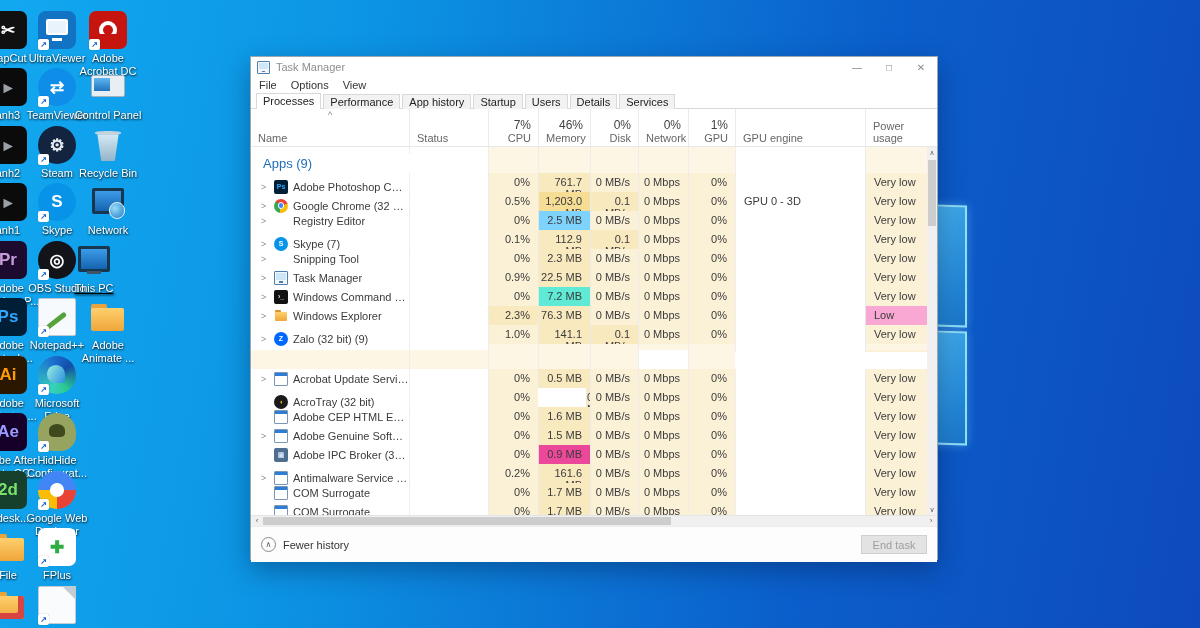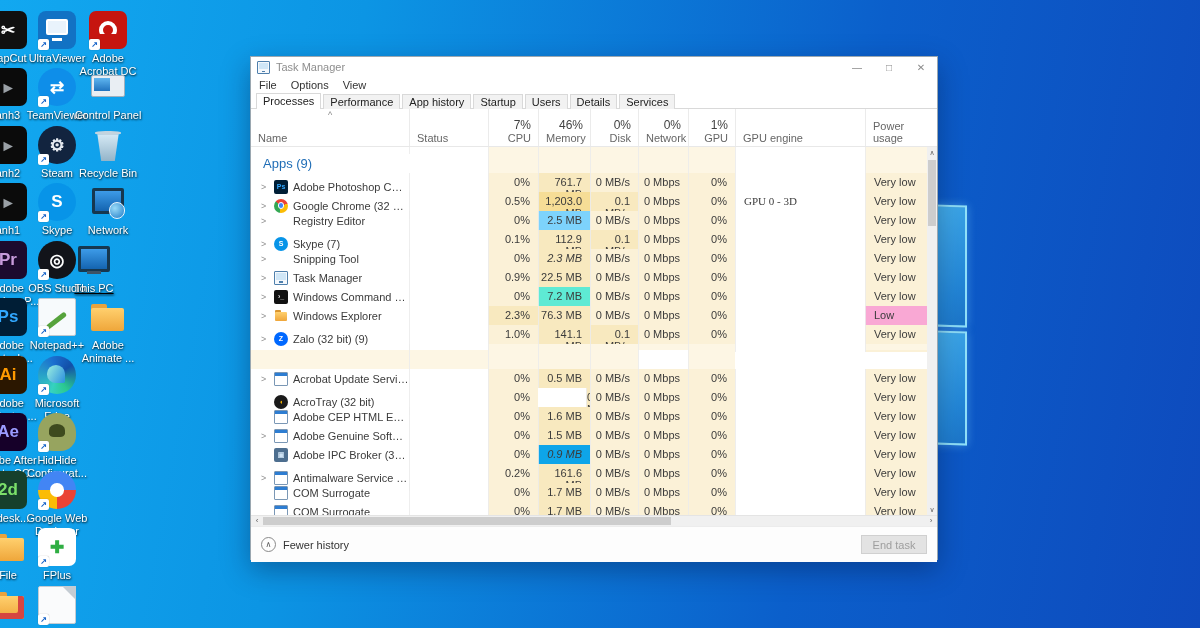--- a/index.html
+++ b/index.html
@@ -122,21 +122,21 @@
   .listwrap{ position:relative; height:368px; overflow:hidden; }
   .listrows{ width:678px; }
   .row{ height:19px; }
   .row>div{ border-left:1px solid rgba(235,235,235,.85); }
   .row>div:first-child{ border-left:none; }
   .c-name{ display:flex; align-items:center; padding-left:10px; overflow:hidden; white-space:nowrap; }
   .chev{ width:13px; font-size:9px; color:#8F8F8F; flex:none; }
   .c-name .pname{ font-size:11px; color:#3B3B3B; margin-left:5px; overflow:hidden;
                   text-overflow:ellipsis; white-space:nowrap; }
   .c-val{ font-size:11px; color:#3B3B3B; text-align:right; padding:3px 8px 0 0; }
-  .c-engine{ font-size:11px; color:#3B3B3B; padding:3px 0 0 8px; background:#fff;font-family:Liberation Serif, serif; }
+  .c-engine{ font-size:11px; color:#3B3B3B; padding:3px 0 0 8px; background:#fff; }
   .c-power{ font-size:11px; color:#3B3B3B; padding:3px 0 0 8px; }
   .row.group .g-label{ grid-column:1 / 3; font-size:13px; color:#1F6DB6; padding-left:12px;
                        display:flex; align-items:center; }
   .row.group{ height:19px; }
 
   
   .vscroll{ position:absolute; right:0; top:0; width:10px; height:100%; background:#F0F0F0; }
   .varrow{ position:absolute; left:0; width:10px; height:11px; color:#5E5E5E; font-size:7px;
            text-align:center; line-height:11px; cursor:pointer; }
   .varrow.vbottom{ bottom:0; }
@@ -520,21 +520,21 @@
             <div class="c-power" style="background: rgb(251, 241, 215);">Very low</div>
           </div>
           <div class="row grid">
             <div class="c-name">
               <span class="chev">&gt;</span>
               <div class="pic k-snipping"></div>
               <span class="pname">Snipping Tool</span>
             </div>
             <div class="c-status"></div>
             <div class="c-val" style="background: rgb(251, 241, 215);">0%</div>
-            <div class="c-val" style="background: rgb(248, 233, 191); font-style: italic;">2.3 MB</div>
+            <div class="c-val" style="background: rgb(248, 233, 191);">2.3 MB</div>
             <div class="c-val" style="background: rgb(251, 241, 215);">0 MB/s</div>
             <div class="c-val" style="background: rgb(251, 241, 215);">0 Mbps</div>
             <div class="c-val" style="background: rgb(251, 241, 215);">0%</div>
             <div class="c-engine"></div>
             <div class="c-power" style="background: rgb(251, 241, 215);">Very low</div>
           </div>
           <div class="row grid">
             <div class="c-name">
               <span class="chev">&gt;</span>
               <div class="pic k-taskmgr"></div>
@@ -683,21 +683,21 @@
           <div class="row grid">
             <div class="c-name">
               <span class="chev"></span>
               <div class="pic k-ipc" style="background: rgb(77, 110, 143); color: rgb(207, 227, 245); border-radius: 2px;">
                 <span>▣</span>
               </div>
               <span class="pname">Adobe IPC Broker (32 bit)</span>
             </div>
             <div class="c-status"></div>
             <div class="c-val" style="background: rgb(251, 241, 215);">0%</div>
-            <div class="c-val" style="background: #0ea5e9; font-style: italic;">0.9 MB</div>
+            <div class="c-val" style="background: #ec4899;">0.9 MB</div>
             <div class="c-val" style="background: rgb(251, 241, 215);">0 MB/s</div>
             <div class="c-val" style="background: rgb(251, 241, 215);">0 Mbps</div>
             <div class="c-val" style="background: rgb(251, 241, 215);">0%</div>
             <div class="c-engine"></div>
             <div class="c-power" style="background: rgb(251, 241, 215);">Very low</div>
           </div>
           <div class="row grid">
             <div class="c-name">
               <span class="chev">&gt;</span>
               <div class="pic k-win-generic"></div>

